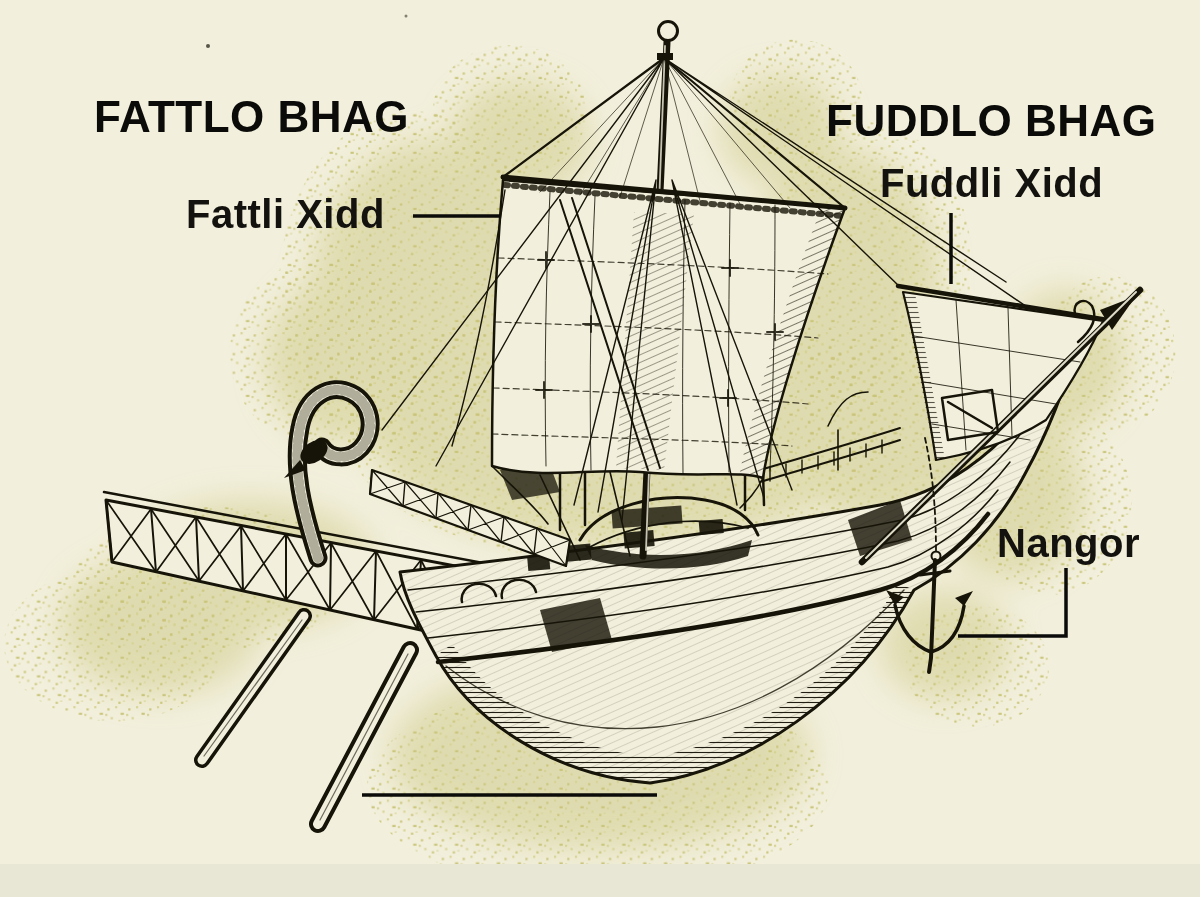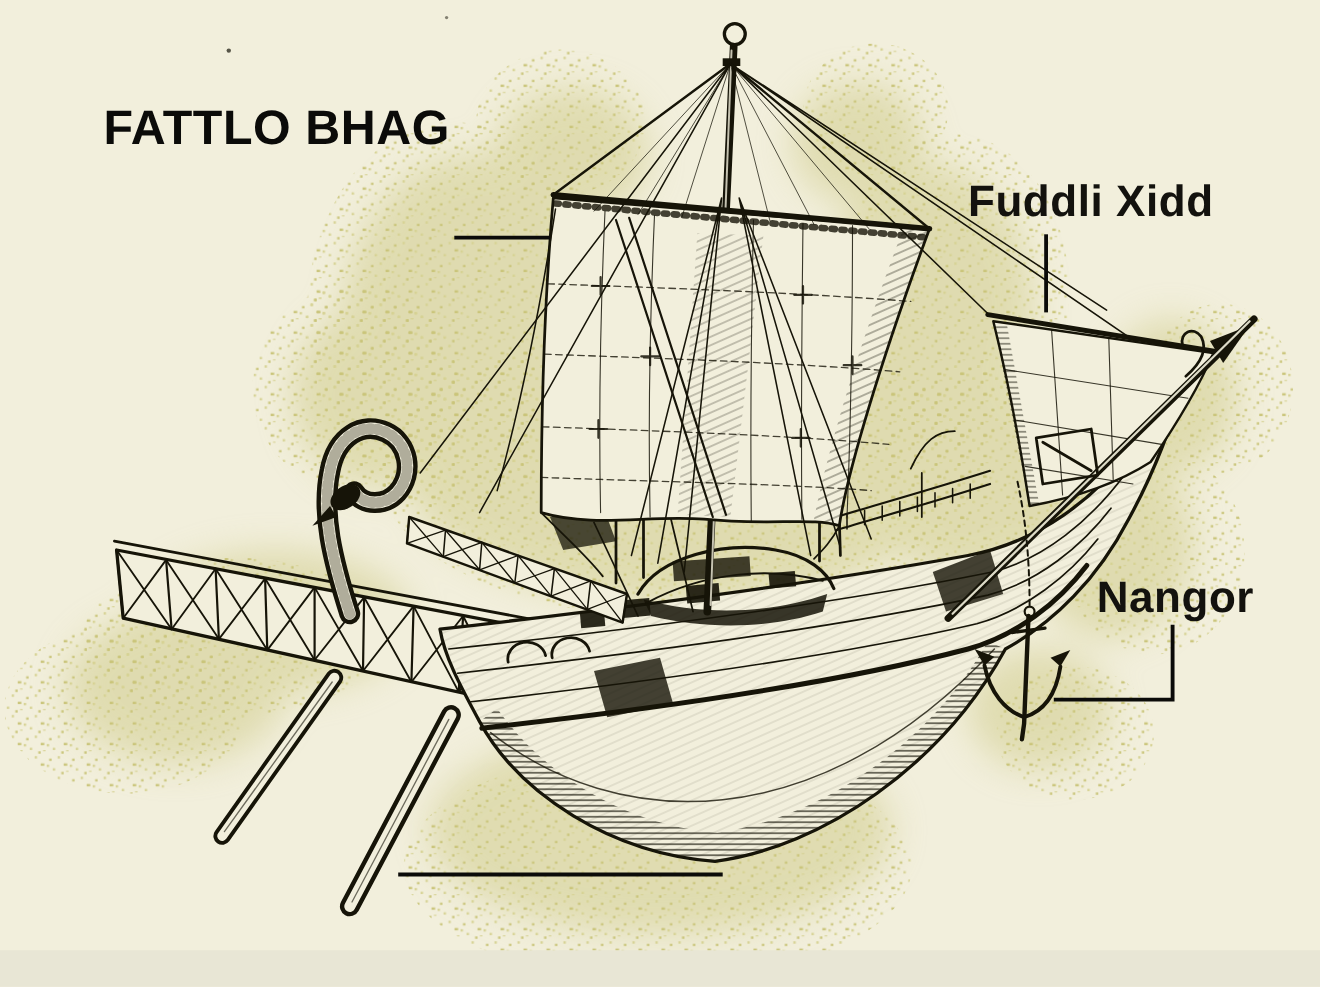--- a/index.html
+++ b/index.html
@@ -223,20 +223,22 @@
   <g stroke="#0b0b09" stroke-width="3.5" fill="none">
     <path d="M413,216 L500,216"></path>
     <path d="M951,213 L951,284"></path>
     <path d="M1066,568 L1066,636 L958,636"></path>
     <path d="M362,795 L657,795"></path>
   </g>
 </svg>
 
 <div class="heading" style="left:94px;top:92px">FATTLO BHAG</div>
 
-
+<div class="heading" style="left:826px;top:96px">FUDDLO BHAG</div>
+
+<div class="plabel" style="left:186px;top:192px">Fattli Xidd</div>
 
 <div class="plabel" style="left:880px;top:161px">Fuddli Xidd</div>
 
 <div class="plabel" style="left:997px;top:521px">Nangor</div>
 
 
 </div>
 
 </body></html>

